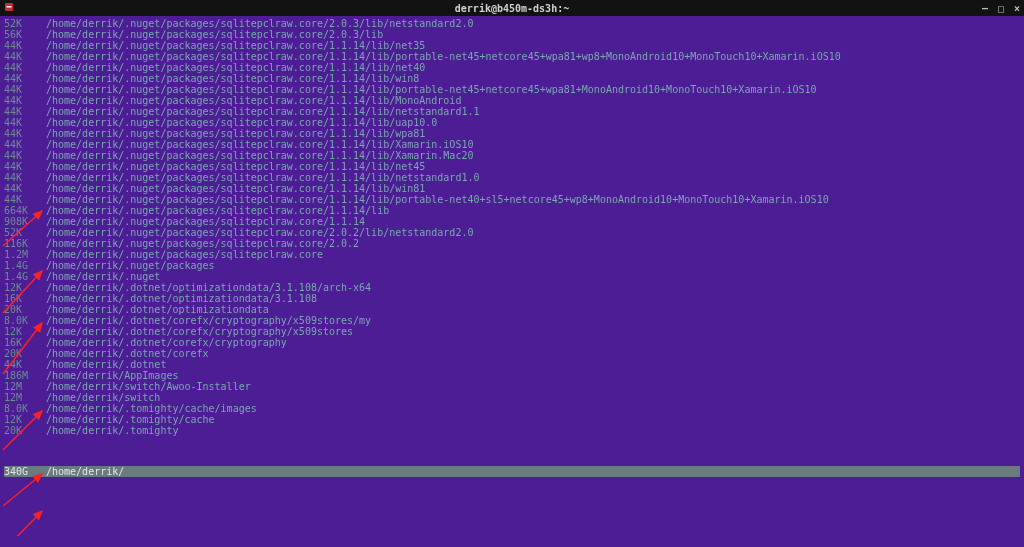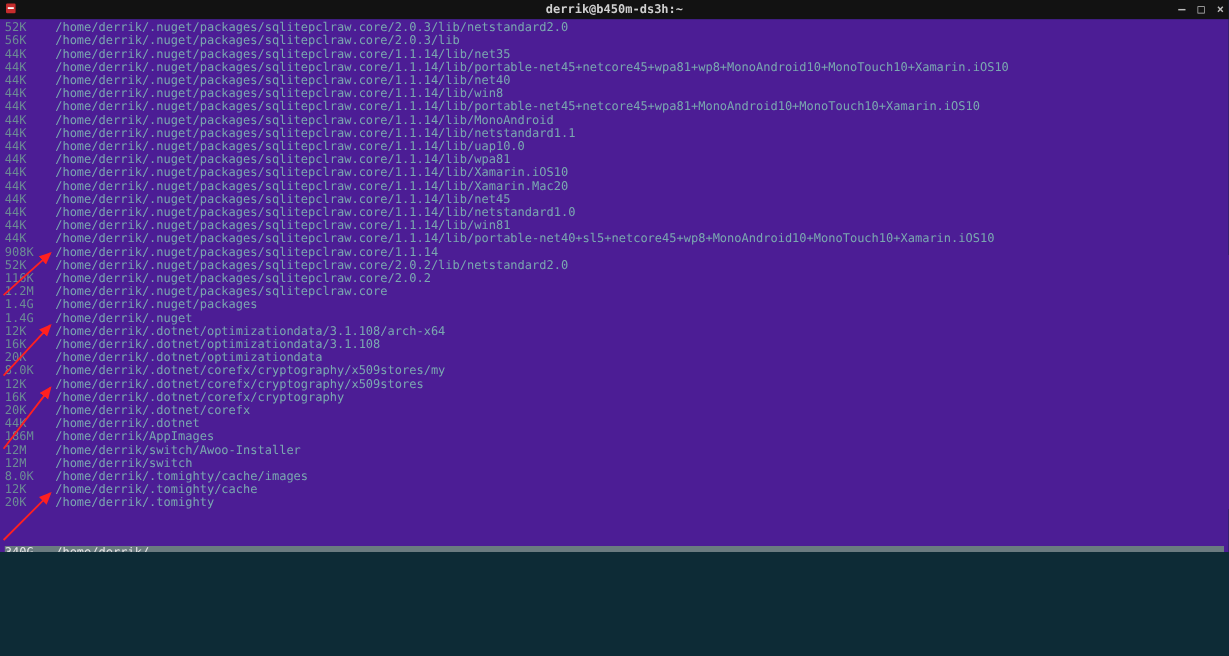--- a/index.html
+++ b/index.html
@@ -1,17 +1,17 @@
 <!DOCTYPE html>
 <html><head>
 <meta charset="utf-8">
 <style>
   * { margin: 0; padding: 0; box-sizing: border-box; }
   html, body { width: 1024px; height: 547px; overflow: hidden; background: #0d2b36; font-family: monospace; }
-  .window { width: 1024px; height: 460px; display: flex; flex-direction: column; }
+  .window { width: 1024px; height: 547px; display: flex; flex-direction: column; }
   .titlebar { height: 16px; background: #121212; display: flex; align-items: center; justify-content: center; position: relative; color: #d0d0d0; font-size: 10px; font-weight: bold; }
   .title-left-icon { position: absolute; left: 4px; top: 2px; width: 10px; height: 10px; }
   .win-controls { position: absolute; right: 4px; top: 0; display: flex; gap: 10px; color: #bbb; font-size: 10px; align-items: center; height: 16px; }
   .win-controls span { cursor: default; }
   .redband { height: 12px; background: #c62c2c; display: flex; align-items: center; justify-content: center; font-size: 8px; color: #3a0f0f; white-space: nowrap; overflow: hidden; }
   .terminal { flex: 1; background: #4c1d95; padding: 2px 4px; font-size: 10px; line-height: 11px; color: #7aa7b0; overflow: hidden; position: relative; }
   .row { white-space: pre; }
   .size { display: inline-block; width: 42px; color: #6c8b95; }
   .path { color: #7aa7b0; }
   .hl-row { background: #6a7b80; color: #e6e6e6; margin-top: 30px; }
@@ -61,20 +61,21 @@
       <div class="row"><span class="size">44K</span><span class="path">/home/derrik/.nuget/packages/sqlitepclraw.core/1.1.14/lib/MonoAndroid</span></div>
       <div class="row"><span class="size">44K</span><span class="path">/home/derrik/.nuget/packages/sqlitepclraw.core/1.1.14/lib/netstandard1.1</span></div>
       <div class="row"><span class="size">44K</span><span class="path">/home/derrik/.nuget/packages/sqlitepclraw.core/1.1.14/lib/uap10.0</span></div>
       <div class="row"><span class="size">44K</span><span class="path">/home/derrik/.nuget/packages/sqlitepclraw.core/1.1.14/lib/wpa81</span></div>
       <div class="row"><span class="size">44K</span><span class="path">/home/derrik/.nuget/packages/sqlitepclraw.core/1.1.14/lib/Xamarin.iOS10</span></div>
       <div class="row"><span class="size">44K</span><span class="path">/home/derrik/.nuget/packages/sqlitepclraw.core/1.1.14/lib/Xamarin.Mac20</span></div>
       <div class="row"><span class="size">44K</span><span class="path">/home/derrik/.nuget/packages/sqlitepclraw.core/1.1.14/lib/net45</span></div>
       <div class="row"><span class="size">44K</span><span class="path">/home/derrik/.nuget/packages/sqlitepclraw.core/1.1.14/lib/netstandard1.0</span></div>
       <div class="row"><span class="size">44K</span><span class="path">/home/derrik/.nuget/packages/sqlitepclraw.core/1.1.14/lib/win81</span></div>
       <div class="row"><span class="size">44K</span><span class="path">/home/derrik/.nuget/packages/sqlitepclraw.core/1.1.14/lib/portable-net40+sl5+netcore45+wp8+MonoAndroid10+MonoTouch10+Xamarin.iOS10</span></div>
+      <div class="row"><span class="size">664K</span><span class="path">/home/derrik/.nuget/packages/sqlitepclraw.core/1.1.14/lib</span></div>
       <div class="row"><span class="size">908K</span><span class="path">/home/derrik/.nuget/packages/sqlitepclraw.core/1.1.14</span></div>
       <div class="row"><span class="size">52K</span><span class="path">/home/derrik/.nuget/packages/sqlitepclraw.core/2.0.2/lib/netstandard2.0</span></div>
       <div class="row"><span class="size">116K</span><span class="path">/home/derrik/.nuget/packages/sqlitepclraw.core/2.0.2</span></div>
       <div class="row"><span class="size">1.2M</span><span class="path">/home/derrik/.nuget/packages/sqlitepclraw.core</span></div>
       <div class="row"><span class="size">1.4G</span><span class="path">/home/derrik/.nuget/packages</span></div>
       <div class="row"><span class="size">1.4G</span><span class="path">/home/derrik/.nuget</span></div>
       <div class="row"><span class="size">12K</span><span class="path">/home/derrik/.dotnet/optimizationdata/3.1.108/arch-x64</span></div>
       <div class="row"><span class="size">16K</span><span class="path">/home/derrik/.dotnet/optimizationdata/3.1.108</span></div>
       <div class="row"><span class="size">20K</span><span class="path">/home/derrik/.dotnet/optimizationdata</span></div>
       <div class="row"><span class="size">8.0K</span><span class="path">/home/derrik/.dotnet/corefx/cryptography/x509stores/my</span></div>

